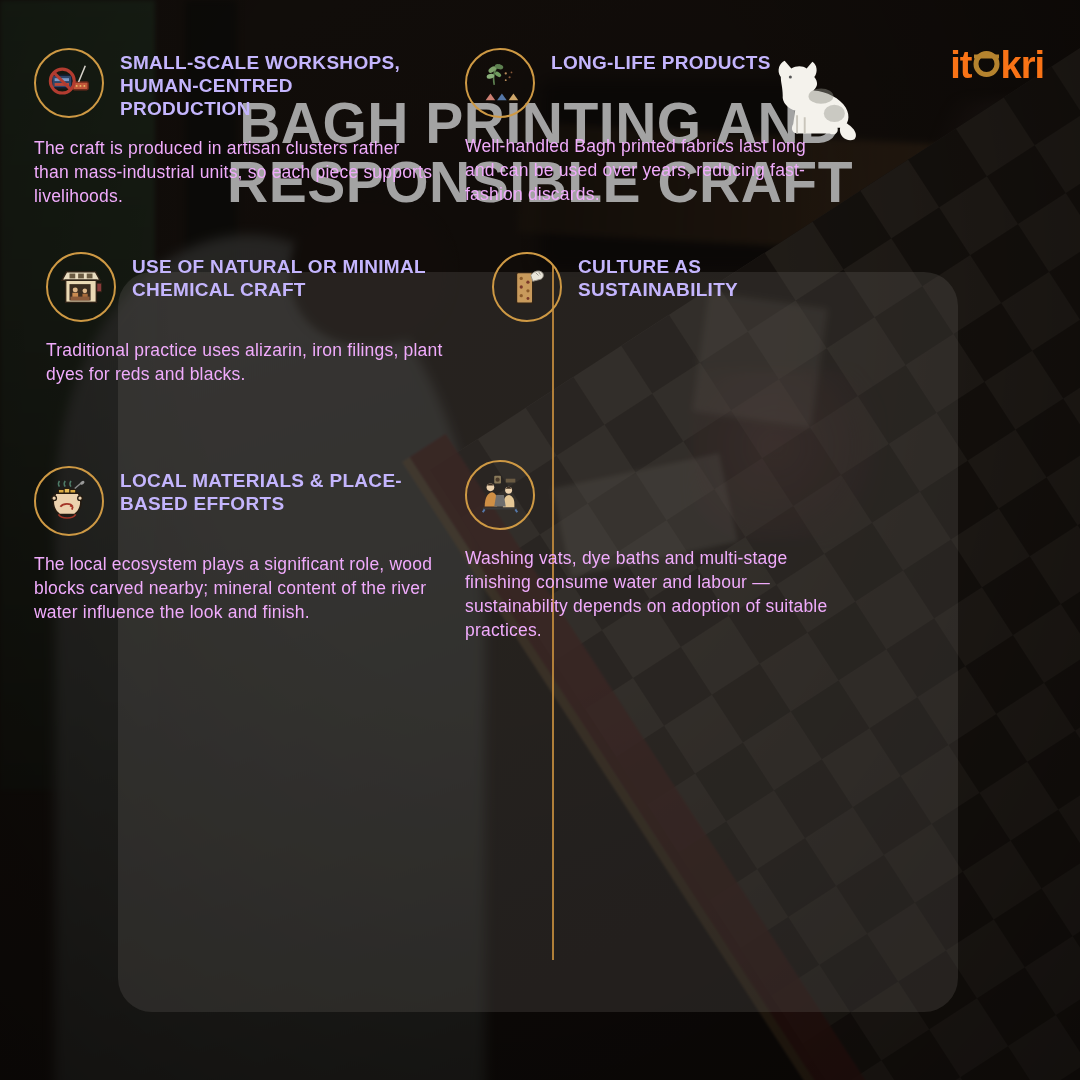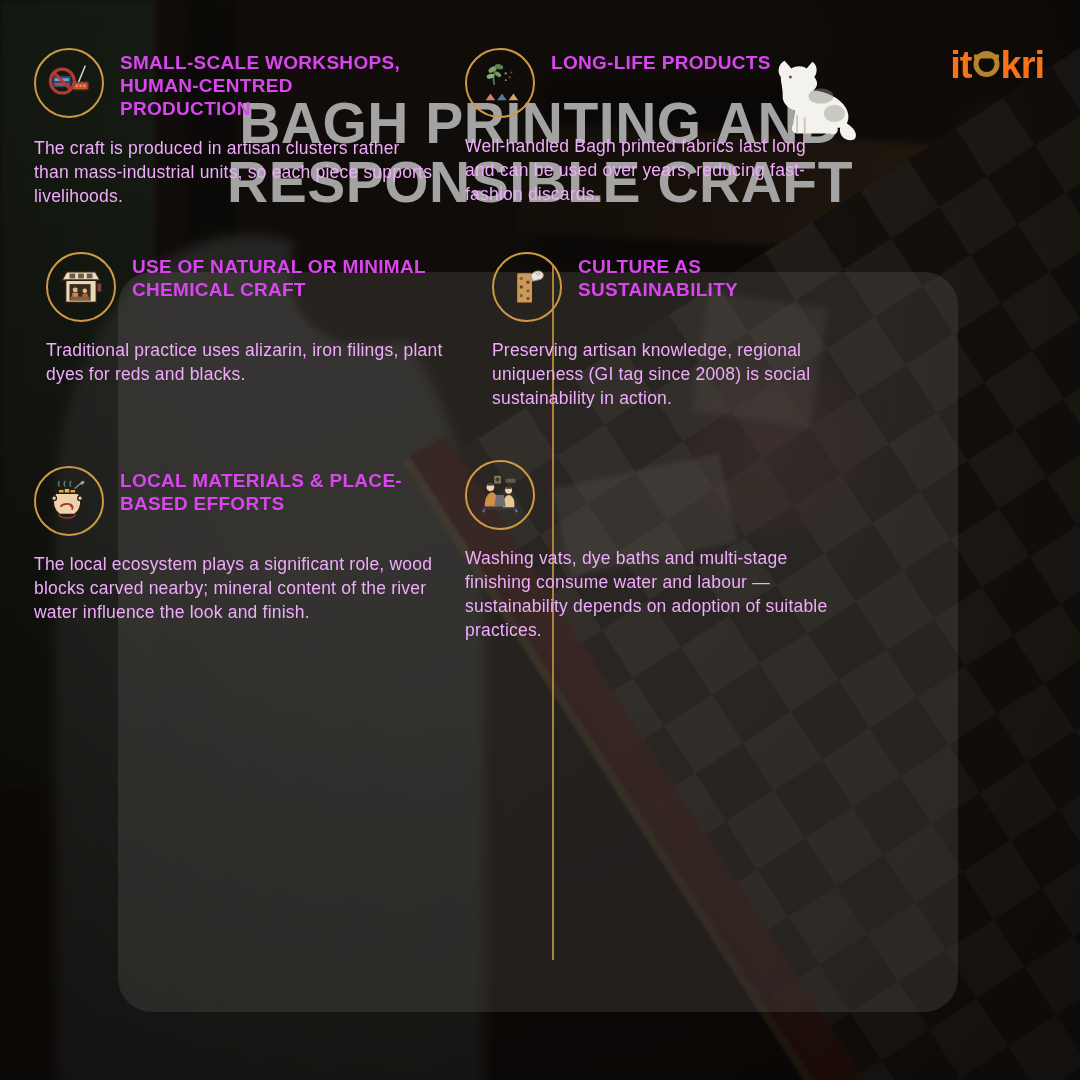--- a/index.html
+++ b/index.html
@@ -49,21 +49,21 @@
 
   
   .panel{position:absolute;left:118px;top:272px;width:840px;height:740px;border-radius:34px;
     background:rgba(105,102,95,.26);z-index:4;}
   .divider{position:absolute;left:552px;top:265px;width:2px;height:695px;background:#C08A3C;opacity:.9;z-index:5;}
   .card{position:absolute;z-index:6;}
   .card-head{display:flex;align-items:flex-start;gap:16px;}
   .icon-circle{flex:none;width:70px;height:70px;border:2px solid #CE9944;border-radius:50%;
     display:flex;align-items:center;justify-content:center;box-sizing:border-box;}
   .icon-circle svg{width:46px;height:46px;}
-  .card-title{margin:3px 0 0;color:#d946ef;font-size:19px;font-weight:bold;line-height:23px;letter-spacing:.3px;}
+  .card-title{margin:3px 0 0;color:#c4b5fd;font-size:19px;font-weight:bold;line-height:23px;letter-spacing:.3px;}
   .card-title span{display:block;}
   .card-body{margin:16px 0 0;color:#f0abfc;font-size:17.5px;line-height:24px;letter-spacing:.2px;}
   .col-l{width:404px;}  .col-r{width:372px;}
   .p1{left:34px;top:48px;}  .p2{left:465px;top:48px;}
   .p3{left:46px;top:252px;} .p4{left:492px;top:252px;}
   .p5{left:34px;top:466px;} .p6{left:465px;top:460px;}
 </style>
 </head>
 <body>
 
@@ -205,21 +205,20 @@
             <circle cx="25" cy="36" r="1.5" fill="#7a3a2a"></circle>
           <path d="M28 12 C31 7 37 6 40 9 C42 11 41 15 38 16 L30 18 Z" fill="#eae6da" stroke="#9a948a" stroke-width="1"></path>
           <path d="M33 9 L36 12 M36 8 L38 11" stroke="#9a948a" stroke-width="1" fill="none"></path>
         </svg>
       </div>
       <h3 class="card-title">
         <span>CULTURE AS</span>
         <span>SUSTAINABILITY</span>
       </h3>
     </div>
-    <p class="card-body">Preserving artisan knowledge, regional uniqueness (GI tag since 2008) is social sustainability in action.</p>
   </section>
 
   <section class="card col-l p5">
     <div class="card-head">
       <div class="icon-circle">
         <svg viewBox="0 0 48 48">
           <path d="M14 3 q-2 3 0 6 M20 3 q-2 3 0 6 M26 3 q-2 3 0 6" stroke="#4e7c68" stroke-width="1.6" fill="none"></path>
           <line x1="30" y1="11" x2="37" y2="5" stroke="#8a8a8a" stroke-width="1.6"></line>
           <ellipse cx="38" cy="5" rx="2.4" ry="1.6" fill="#9a9a9a" transform="rotate(-40 38 5)"></ellipse>
           <rect x="13" y="12" width="6" height="5" fill="#d9a93f" stroke="#241a10" stroke-width="1"></rect>

